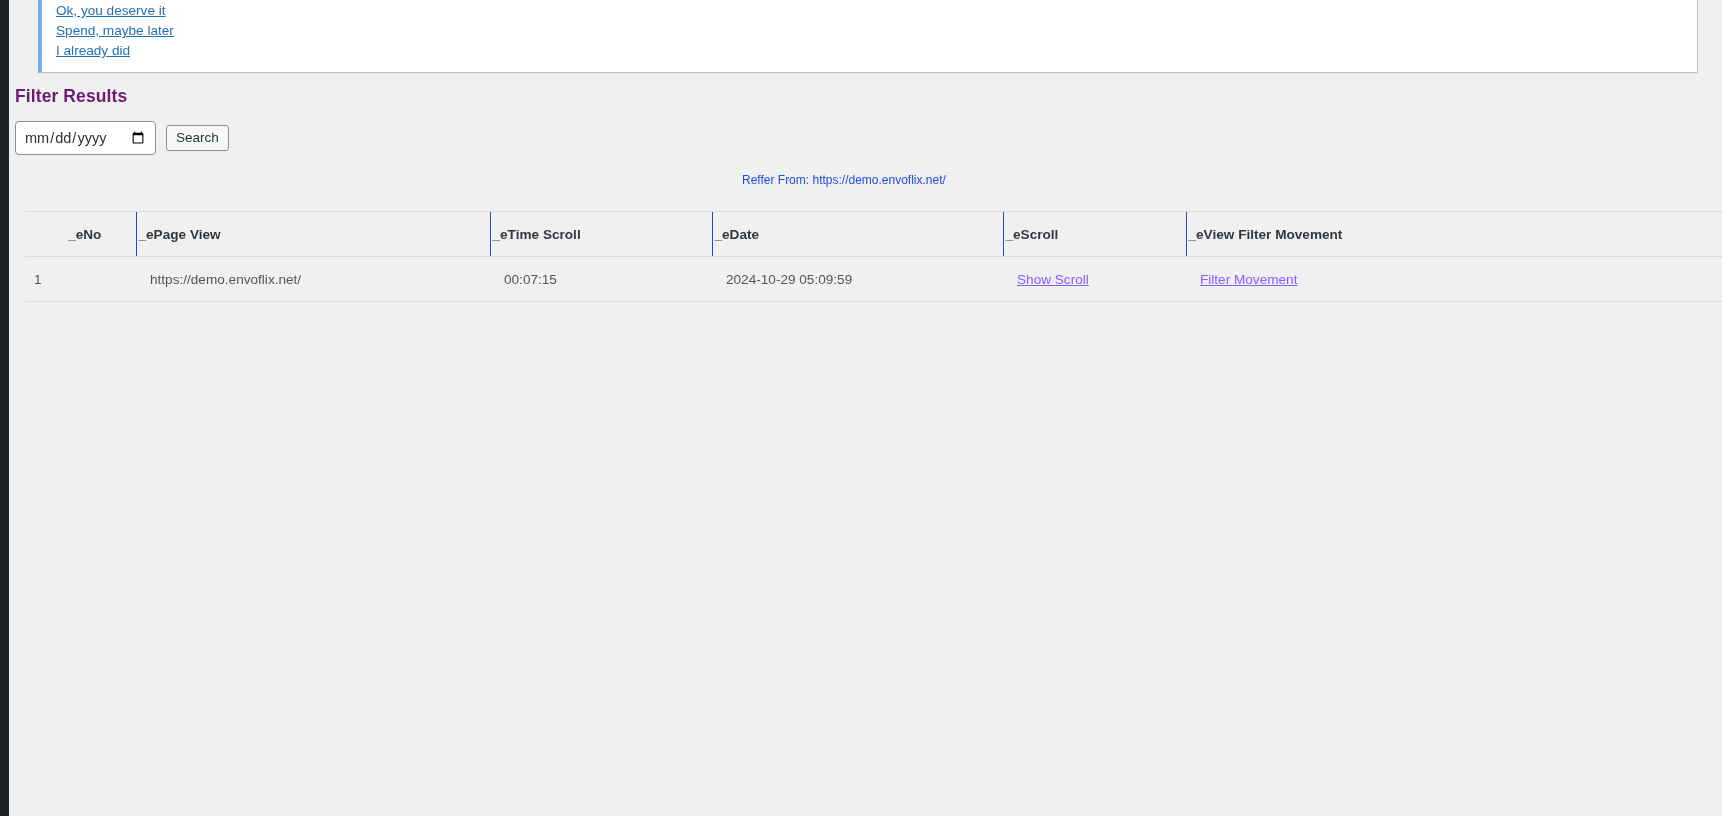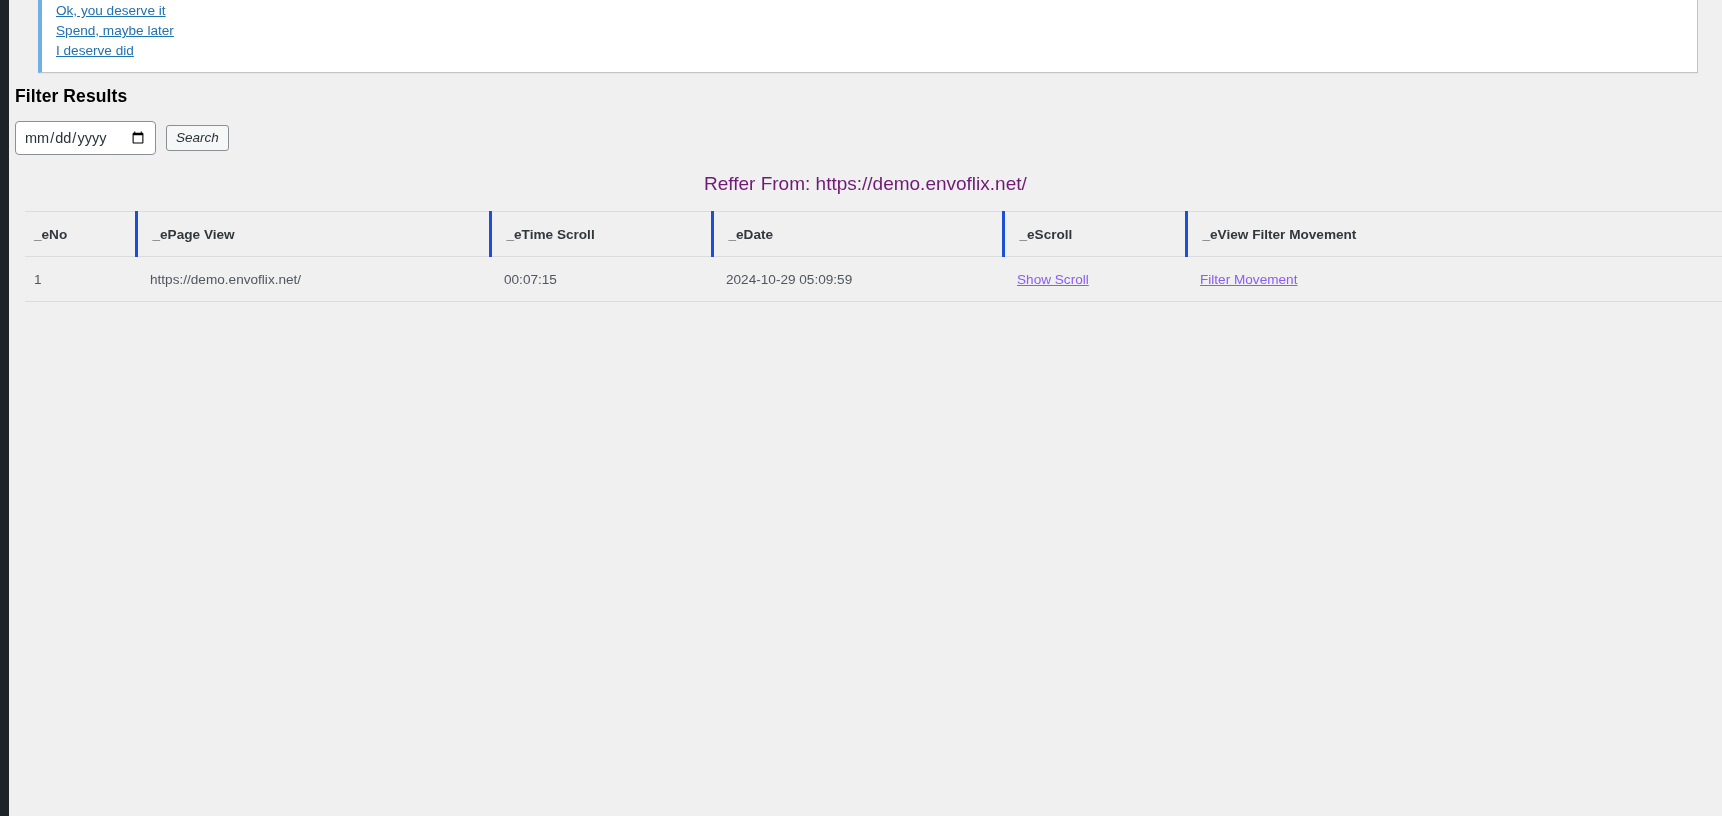--- a/index.html
+++ b/index.html
@@ -70,21 +70,21 @@
     line-height: 20px;
   }
 
   
   .filter-title {
     position: absolute;
     left: 6px;
     top: 86px;
     font-size: 17.5px;
     font-weight: bold;
-    color: #000000;
+    color: #701a75;
     letter-spacing: .1px;
   }
 
   .filter-form {
     position: absolute;
     left: 6px;
     top: 121px;
     display: flex;
     align-items: center;
   }
@@ -106,30 +106,29 @@
     padding: 0 9px;
     box-sizing: border-box;
     border: 1px solid #8c8f94;
     border-radius: 3px;
     background: #f6f7f7;
     font-family: "Liberation Sans", sans-serif;
     font-size: 13.5px;
     color: #2c3338;
     cursor: pointer;
     line-height: 24px;
-    font-style: italic;
   }
 
   
   .referrer {
     position: absolute;
-    left: 695px;
+    left: 733px;
     top: 173px;
-    font-size: 19px;
-    color: #701a75;
+    font-size: 12px;
+    color: #1d4ed8;
     white-space: nowrap;
   }
 
   
   .results-table {
     position: absolute;
     left: 16px;
     top: 211px;
     width: 1697px;
     border-collapse: collapse;
@@ -142,27 +141,28 @@
     font-size: 13.6px;
     padding: 0;
     vertical-align: middle;
   }
   .results-table thead th {
     height: 45px;
     font-weight: bold;
     color: #32373c;
     border-top: 1px solid #dcdcde;
     border-bottom: 1px solid #dcdcde;
-    border-left: 3px solid #1d4ed8;
-    padding-left: 15px;
+    border-left: 1px solid #1d4ed8;
+    padding-left: 2px;
     box-sizing: border-box;
   }
   .results-table thead th:first-child {
     border-left: none;
     padding-left: 9px;
+    text-align: center;
   }
   .results-table tbody td {
     height: 45px;
     color: #50575e;
     padding-left: 14px;
     border-bottom: 1px solid #dcdcde;
     box-sizing: border-box;
   }
   .results-table tbody td:first-child {
     padding-left: 9px;
@@ -186,21 +186,21 @@
 <div id="page">
 
   <div id="admin-rail"></div>
 
   <div id="content">
 
     <div class="notice">
       <div class="notice-links">
         <a href="#">Ok, you deserve it</a>
         <a href="#">Spend, maybe later</a>
-        <a href="#">I deserve did</a>
+        <a href="#">I already did</a>
       </div>
     </div>
 
     <div class="filter-title">Filter Results</div>
 
     <form class="filter-form">
       <input class="date-input" type="date" placeholder="mm/dd/yyyy" style="">
       <button class="search-btn" type="submit">Search</button>
     </form>
 

